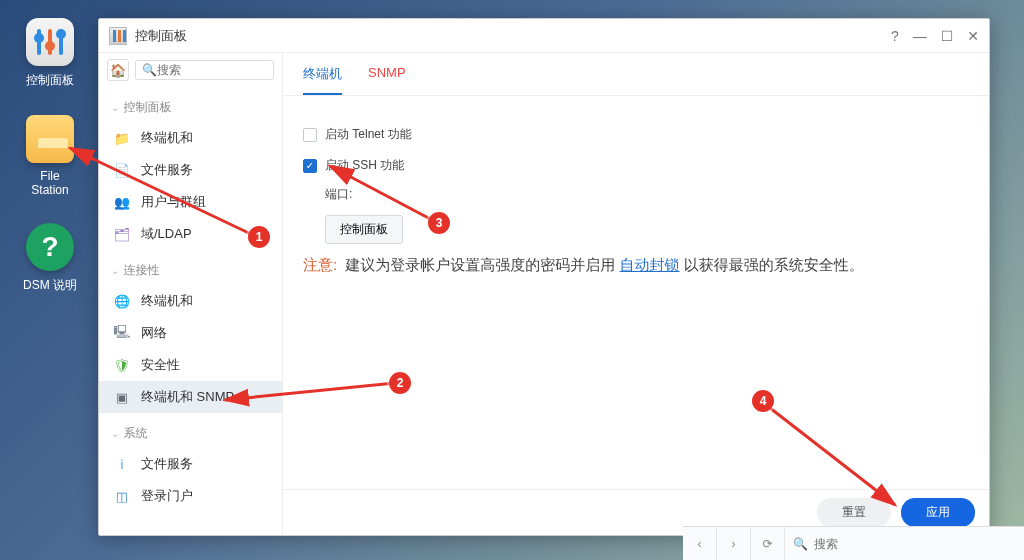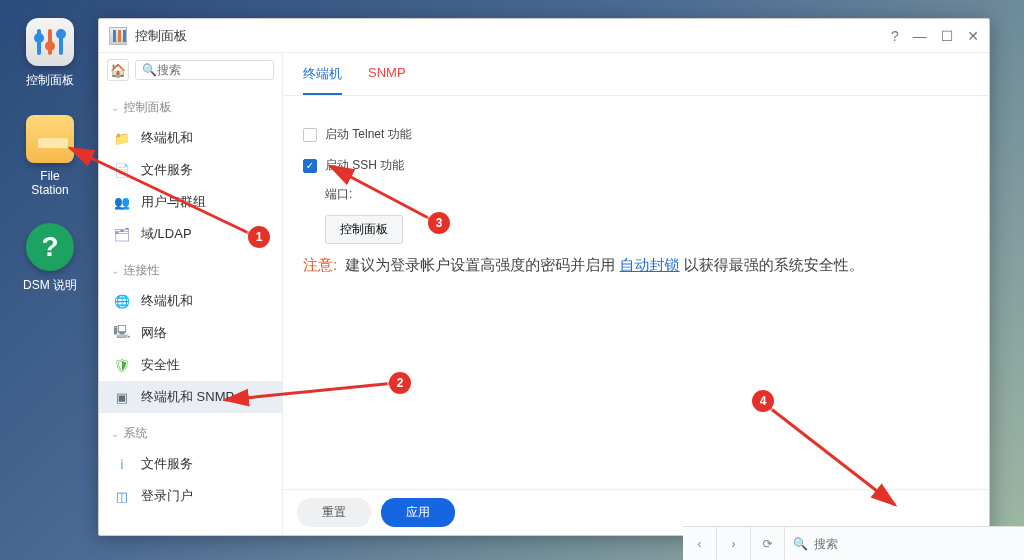--- a/index.html
+++ b/index.html
@@ -57,21 +57,21 @@
   .cb-row { display:flex; align-items:center; gap:8px; margin-top:14px; }
   .cb { width:14px; height:14px; border:1px solid #c3c9d0; border-radius:2px; display:flex; align-items:center; justify-content:center; color:#fff; font-size:10px; }
   .cb.checked { background:#1f6fcf; border-color:#1f6fcf; }
   .sub { margin-left:22px; margin-top:12px; display:flex; align-items:center; gap:16px; }
   .port-input { width:130px; border:1px solid #d7dbe0; border-radius:3px; padding:3px 8px; font-size:12px; }
   .adv-btn { margin-left:22px; margin-top:12px; padding:5px 14px; font-size:12px; border:1px solid #d7dbe0; background:#f5f6f8; border-radius:3px; cursor:pointer; }
   .note { margin-top:12px; font-size:15px; }
   .note .warn { color:#d85a2a; margin-right:4px; }
   .note a { color:#1f6fcf; text-decoration:underline; cursor:pointer; }
 
-  .footer { border-top:1px solid #eee; padding:8px 14px; display:flex; gap:10px; }
+  .footer { border-top:1px solid #eee; padding:8px 14px; display:flex; justify-content:flex-end; gap:10px; }
   .btn { padding:5px 24px; font-size:12px; border-radius:14px; border:1px solid transparent; cursor:pointer; }
   .btn-reset { background:#eef0f2; color:#555; }
   .btn-apply { background:#1566e0; color:#fff; }
 
   
   .bottom-frag { position:absolute; left:683px; bottom:0; height:34px; width:341px; background:#fafbfc; border-top:1px solid #ddd; display:flex; align-items:center; font-size:12px; color:#888; }
   .bf-btn{ width:34px; height:34px; border-right:1px solid #e3e3e3; display:flex;align-items:center;justify-content:center; cursor:pointer;}
   .bf-search{ flex:1; display:flex; align-items:center; padding:0 8px; gap:6px;}
   .bf-search input{border:none;outline:none;font-size:12px;background:transparent;width:100%;}
 

